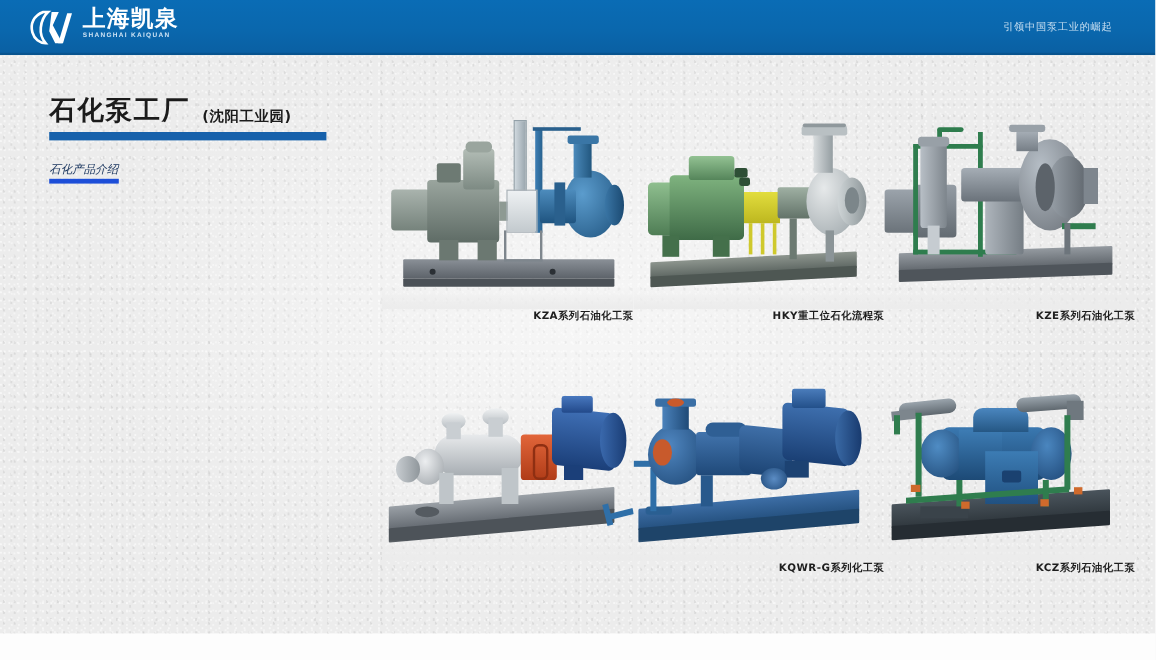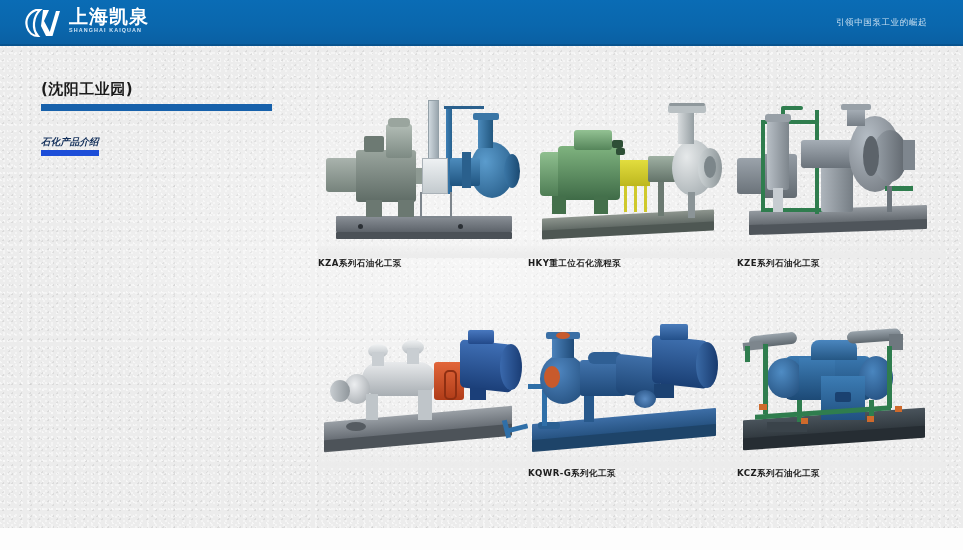--- a/index.html
+++ b/index.html
@@ -55,45 +55,45 @@
   .footer-strip{position:absolute;left:0;top:528px;width:963px;height:22px;background:#fdfdfd;}
 
   
   .title-block{position:absolute;left:41px;top:82px;width:300px;}
   .title-row{display:flex;align-items:flex-end;gap:10px;}
   .title-main{
     font-size:22px;font-weight:bold;color:#1b1b1b;letter-spacing:1.5px;
     font-family:"DejaVu Sans","Liberation Sans",sans-serif;line-height:1;
   }
   .title-sub{
-    font-size:15px;font-weight:bold;color:#1b1b1b;letter-spacing:.5px;
+    font-size:12px;font-weight:bold;color:#1b1b1b;letter-spacing:.5px;
     font-family:"DejaVu Sans","Liberation Sans",sans-serif;
     line-height:1;padding-bottom:1px;
   }
   .title-rule{margin-top:6px;width:231px;height:7px;background:#1761ab;}
 
   
   .intro{position:absolute;left:41px;top:131px;width:262px;}
   .intro-head{
-    font-size:9.6px;font-weight:bold;font-style:italic;color:#16325c;
-    border-bottom:6px solid #1d4ed8;display:inline-block;padding-bottom:1px;
+    font-size:9.6px;font-weight:normal;font-style:italic;color:#16325c;
+    border-bottom:4px solid #1d4ed8;display:inline-block;padding-bottom:1px;
     font-family:"DejaVu Sans","Liberation Sans",sans-serif;
   }
   .intro-body{
     margin-top:6px;font-size:9.4px;line-height:14.5px;color:#2a2a2a;
     font-family:"DejaVu Sans","Liberation Sans",sans-serif;text-align:justify;
   }
 
   
   .grid{position:absolute;left:318px;top:96px;width:628px;}
   .grid-row{display:flex;}
   .cell{position:relative;}
   .photo{position:relative;overflow:hidden;}
   .caption{
-    text-align:left;font-size:8.6px;color:#1d1d1d;letter-spacing:.4px;
+    text-align:right;font-size:8.6px;color:#1d1d1d;letter-spacing:.4px;
     font-family:"DejaVu Sans","Liberation Sans",sans-serif;font-weight:bold;
   }
 
   
   .art{position:absolute;}
   .base{border-radius:1px;}
   .shadowfade{
     position:absolute;left:0;right:0;bottom:0;height:18px;
     background:linear-gradient(180deg, rgba(236,236,236,0) 0%, rgba(236,236,236,.95) 85%);
   }
@@ -126,20 +126,21 @@
   </div>
 
   <div class="sheet">
     <div class="noise"></div>
     <div class="vignette"></div>
   </div>
   <div class="footer-strip"></div>
 
   <div class="title-block">
     <div class="title-row">
+      <span class="title-main">石化泵工厂</span>
       <span class="title-sub">(沈阳工业园)</span>
     </div>
     <div class="title-rule"></div>
   </div>
 
   <div class="intro">
     <div class="intro-head">石化产品介绍</div>
   </div>
 
   <div class="grid">

